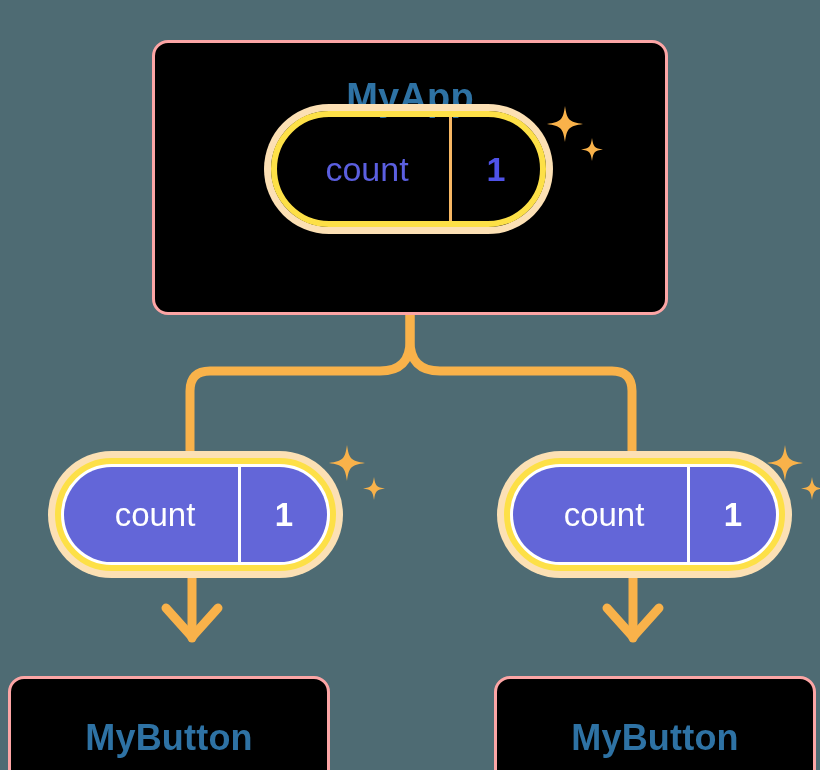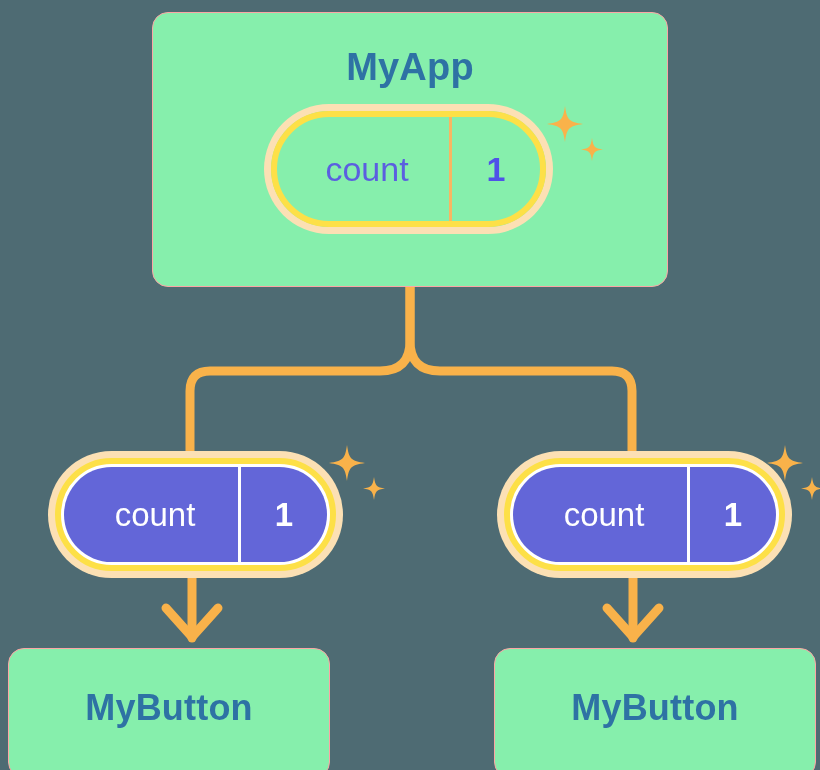--- a/index.html
+++ b/index.html
@@ -25,25 +25,26 @@
     left: 0;
     top: 0;
     width: 820px;
     height: 770px;
     pointer-events: none;
   }
 
   
   .card {
     position: absolute;
-    background: #86efac;
-    border: 1px solid #fca5a5;
+    background: #000000;
+    border: 3px solid #fca5a5;
     border-radius: 14px;
     box-sizing: border-box;
     z-index: 3;
+    margin-top: 28px;
   }
   .card-title {
     color: #2e72a4;
     font-weight: 600;
     letter-spacing: 0.2px;
     text-align: center;
     white-space: nowrap;
   }
 
   #card-myapp {

